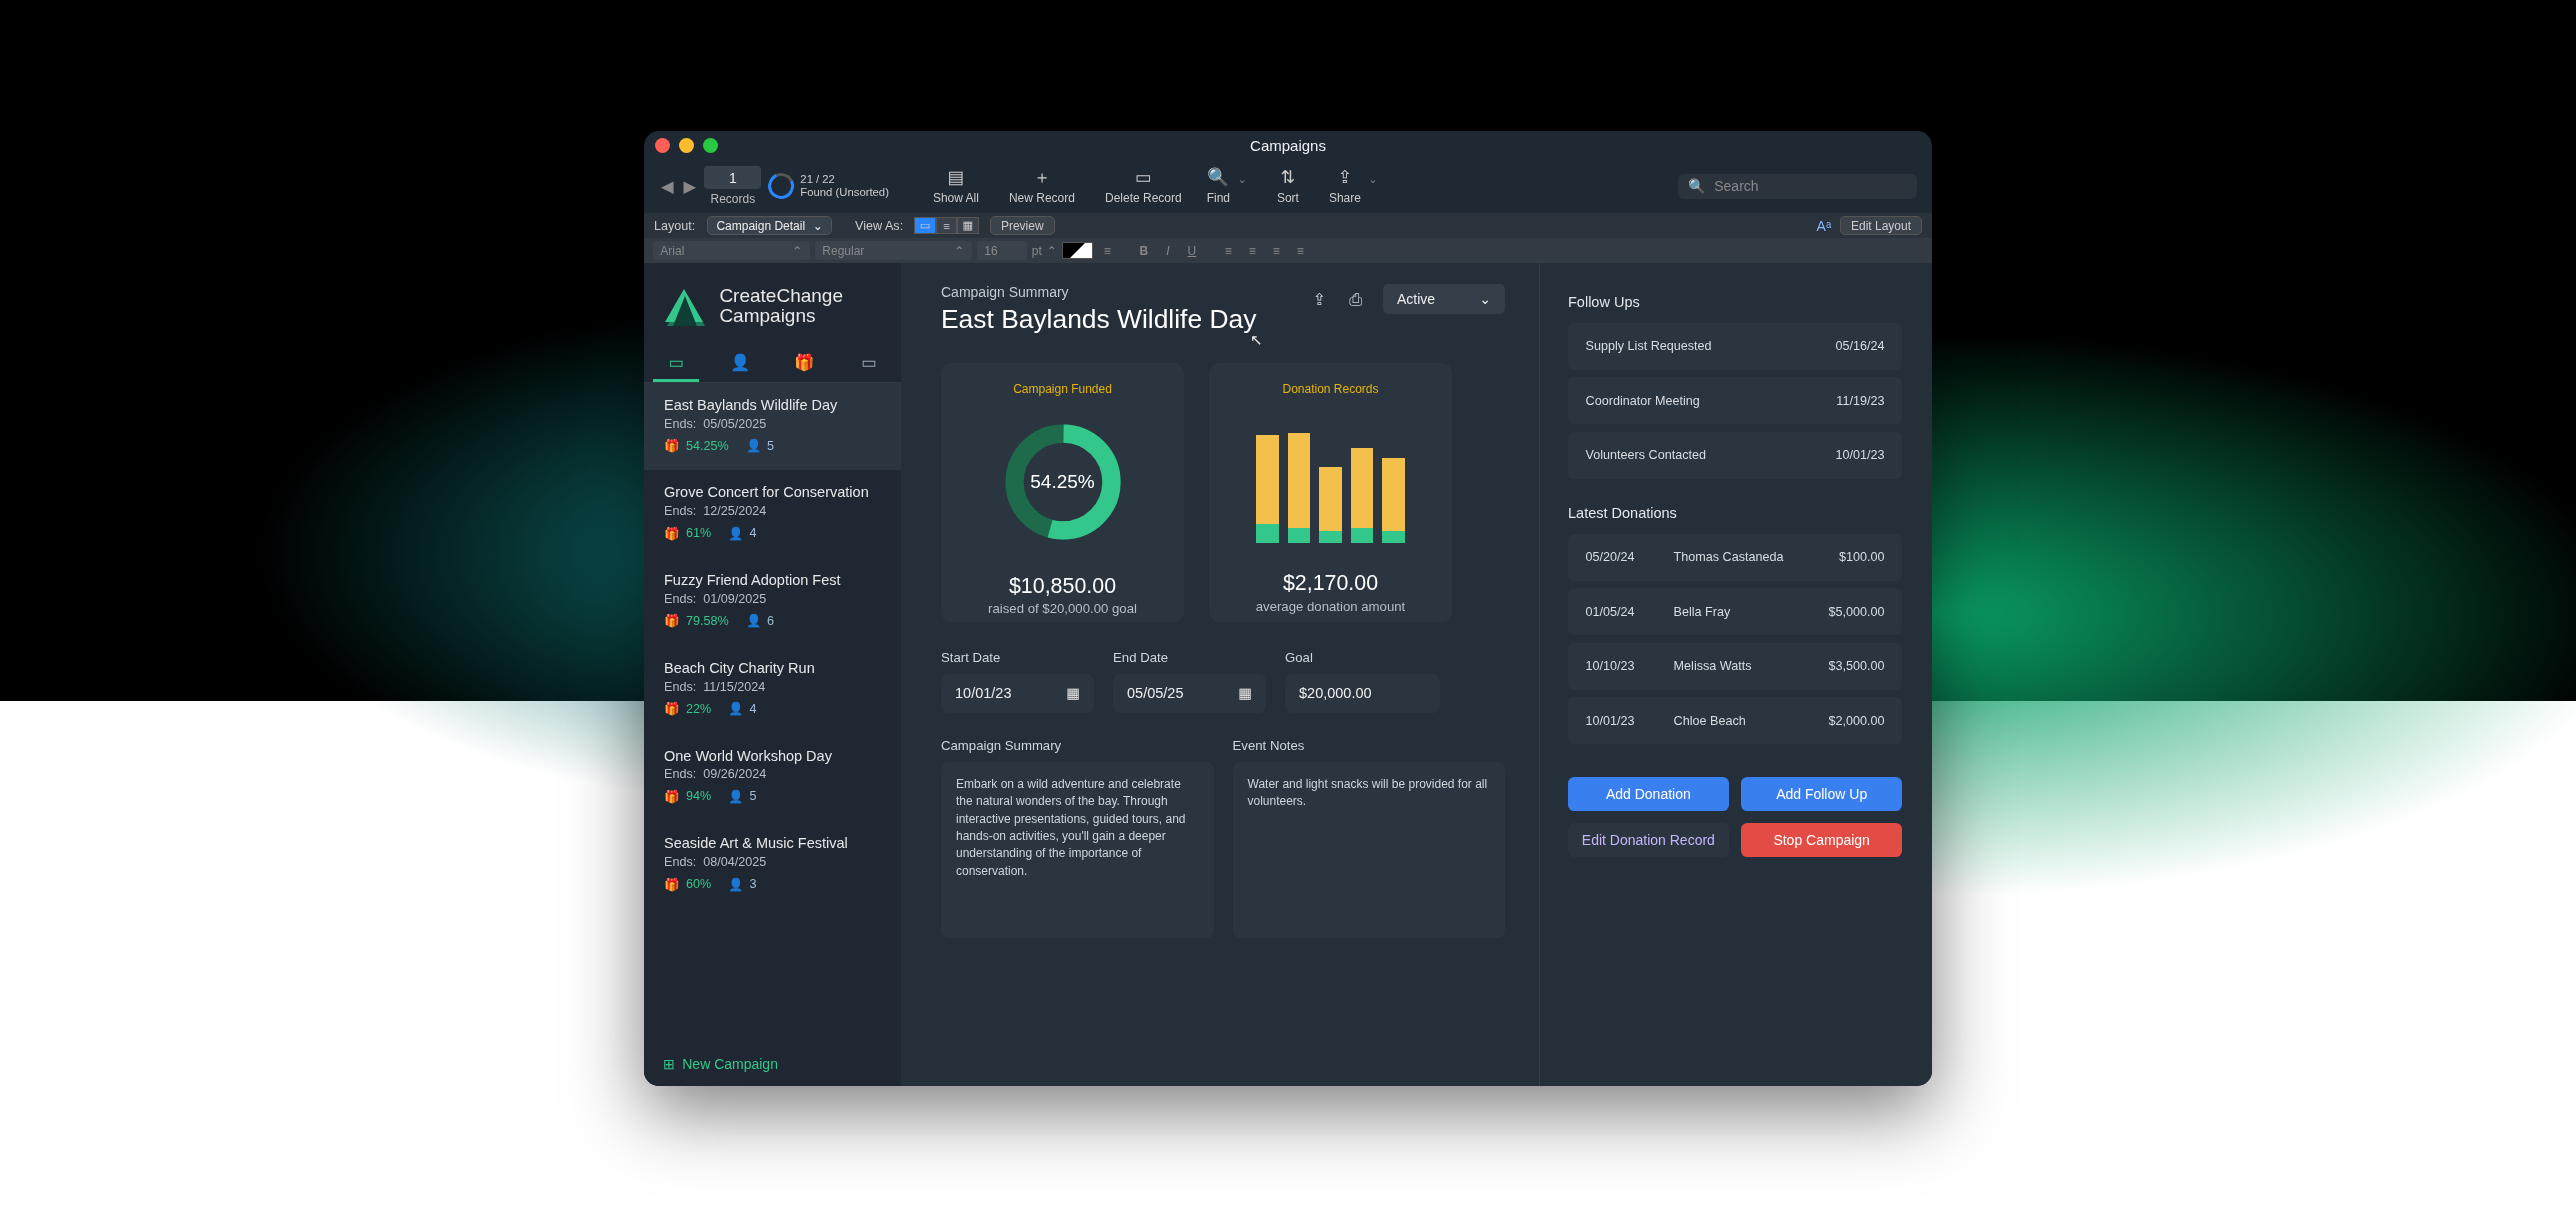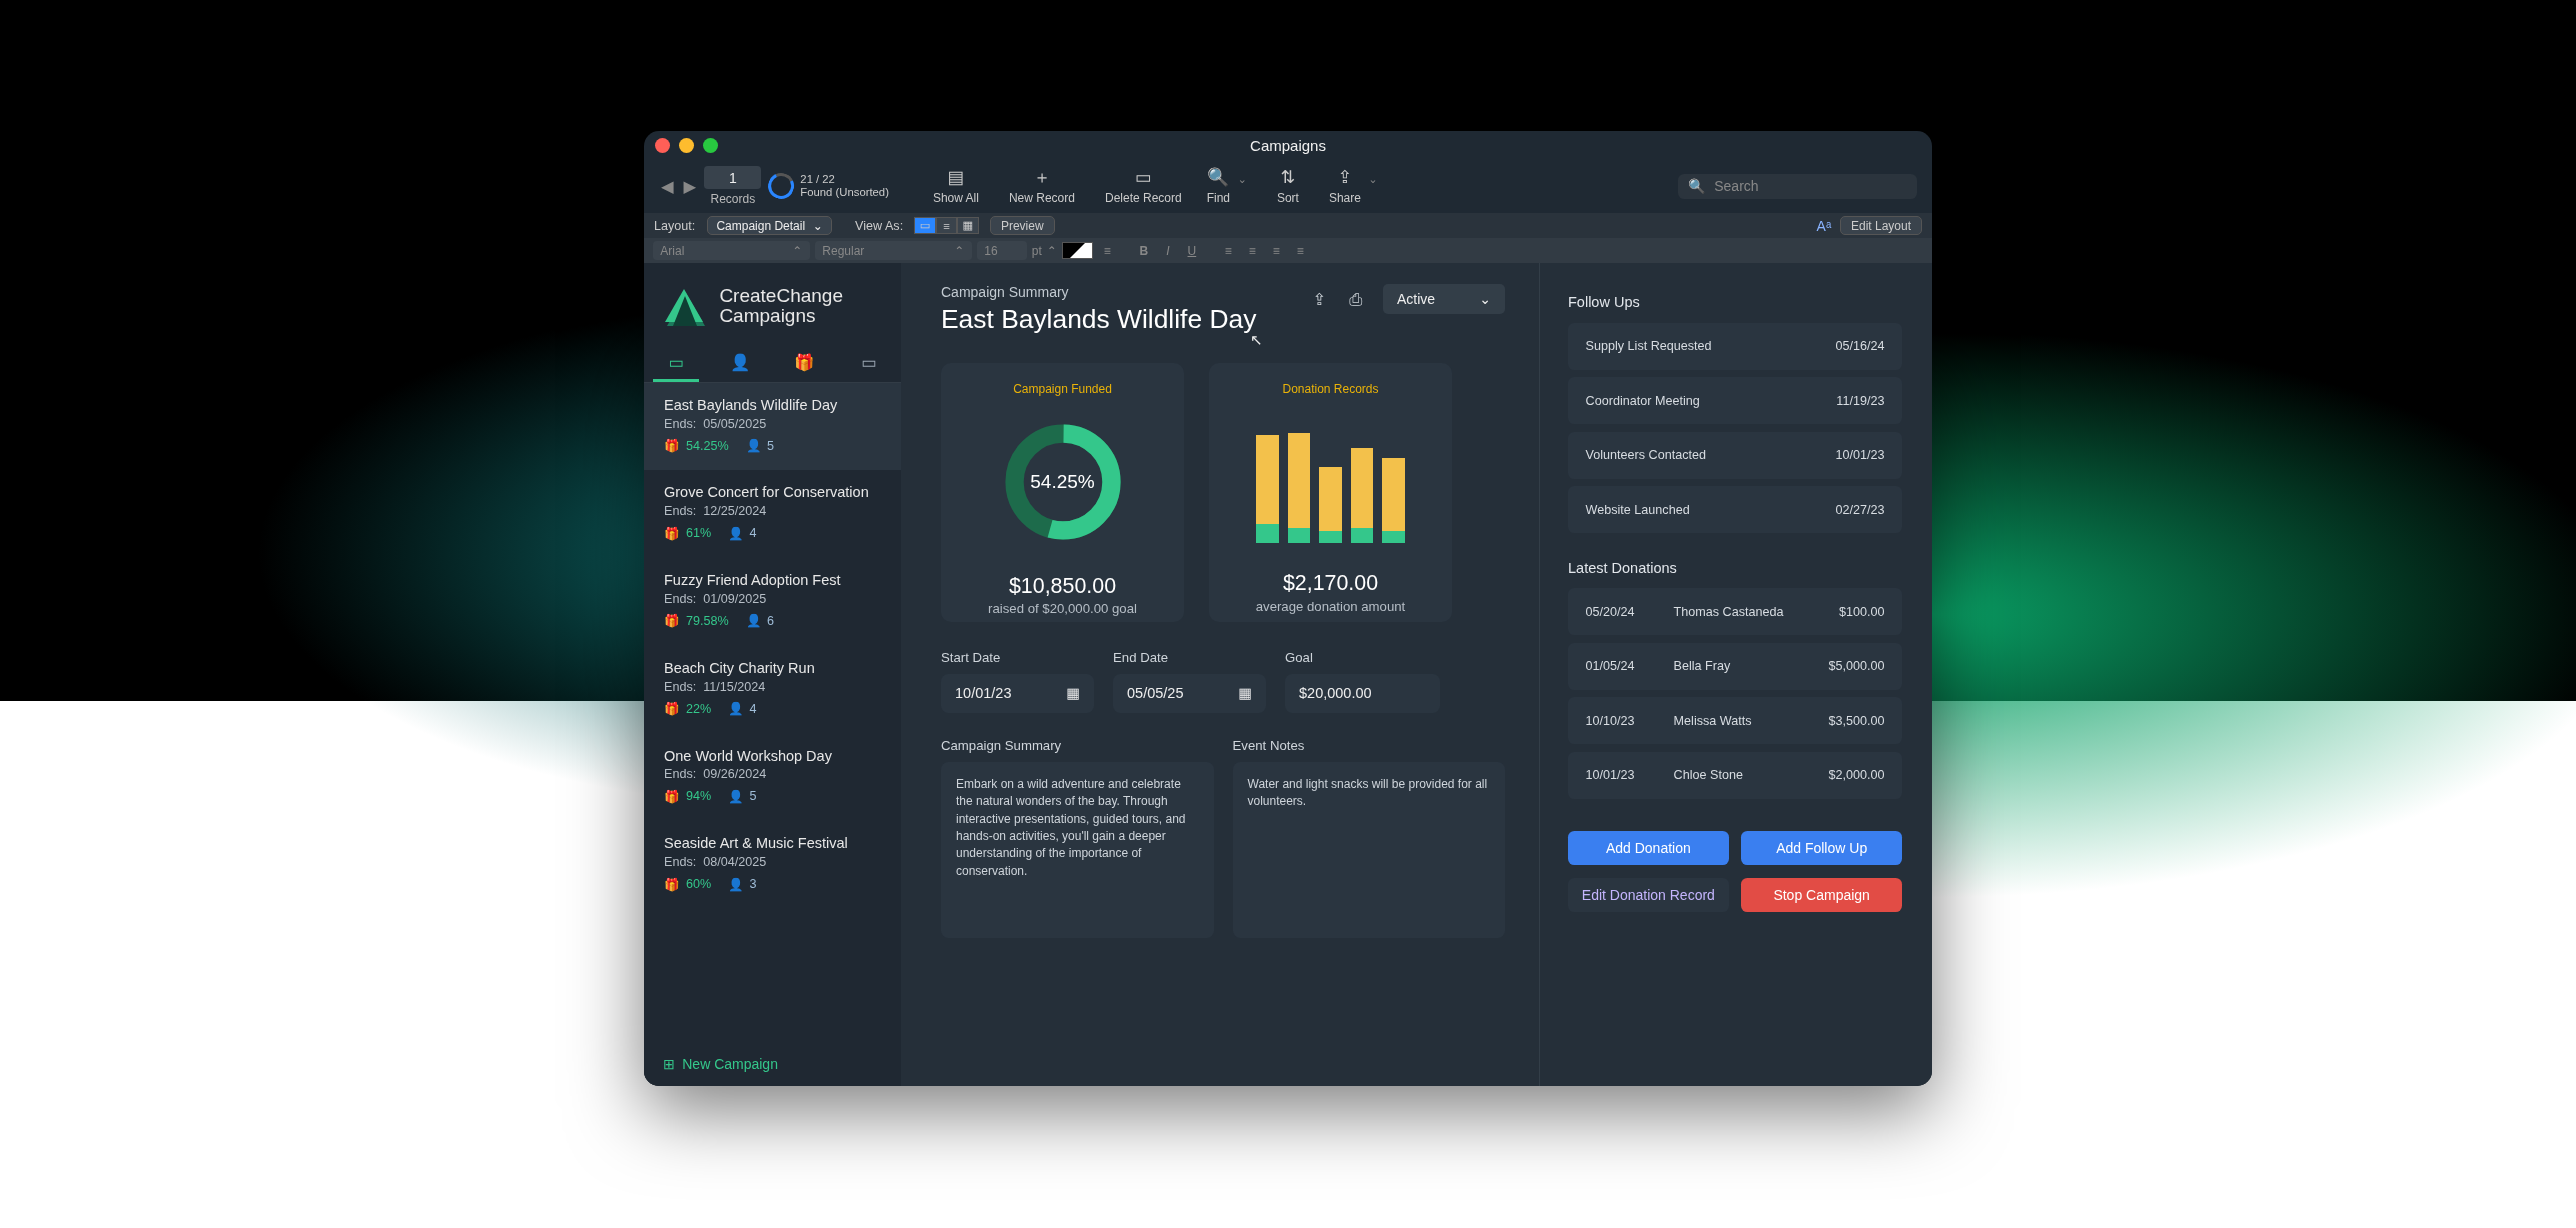--- a/index.html
+++ b/index.html
@@ -460,24 +460,20 @@
               <span>05/16/24</span>
             </div>
             <div class="row-card">
               <span>Coordinator Meeting</span>
               <span>11/19/23</span>
             </div>
             <div class="row-card">
               <span>Volunteers Contacted</span>
               <span>10/01/23</span>
             </div>
-            <div class="row-card">
-              <span>Website Launched</span>
-              <span>02/27/23</span>
-            </div>
           </div>
 
         <div class="section-h" style="margin-top:19px;">Latest Donations</div>
         <div id="don-list">
             <div class="row-card donation-row">
               <span>05/20/24</span>
               <span>Thomas Castaneda</span>
               <span style="text-align:right">$100.00</span>
             </div>
             <div class="row-card donation-row">
@@ -485,21 +481,21 @@
               <span>Bella Fray</span>
               <span style="text-align:right">$5,000.00</span>
             </div>
             <div class="row-card donation-row">
               <span>10/10/23</span>
               <span>Melissa Watts</span>
               <span style="text-align:right">$3,500.00</span>
             </div>
             <div class="row-card donation-row">
               <span>10/01/23</span>
-              <span>Chloe Stone</span>
+              <span>Chloe Beach</span>
               <span style="text-align:right">$2,000.00</span>
             </div>
           </div>
 
         <div class="btns" style="margin-top:25px;">
           <div class="btn blue">Add Donation</div>
           <div class="btn blue">Add Follow Up</div>
           <div class="btn ghost">Edit Donation Record</div>
           <div class="btn red">Stop Campaign</div>
         </div>

